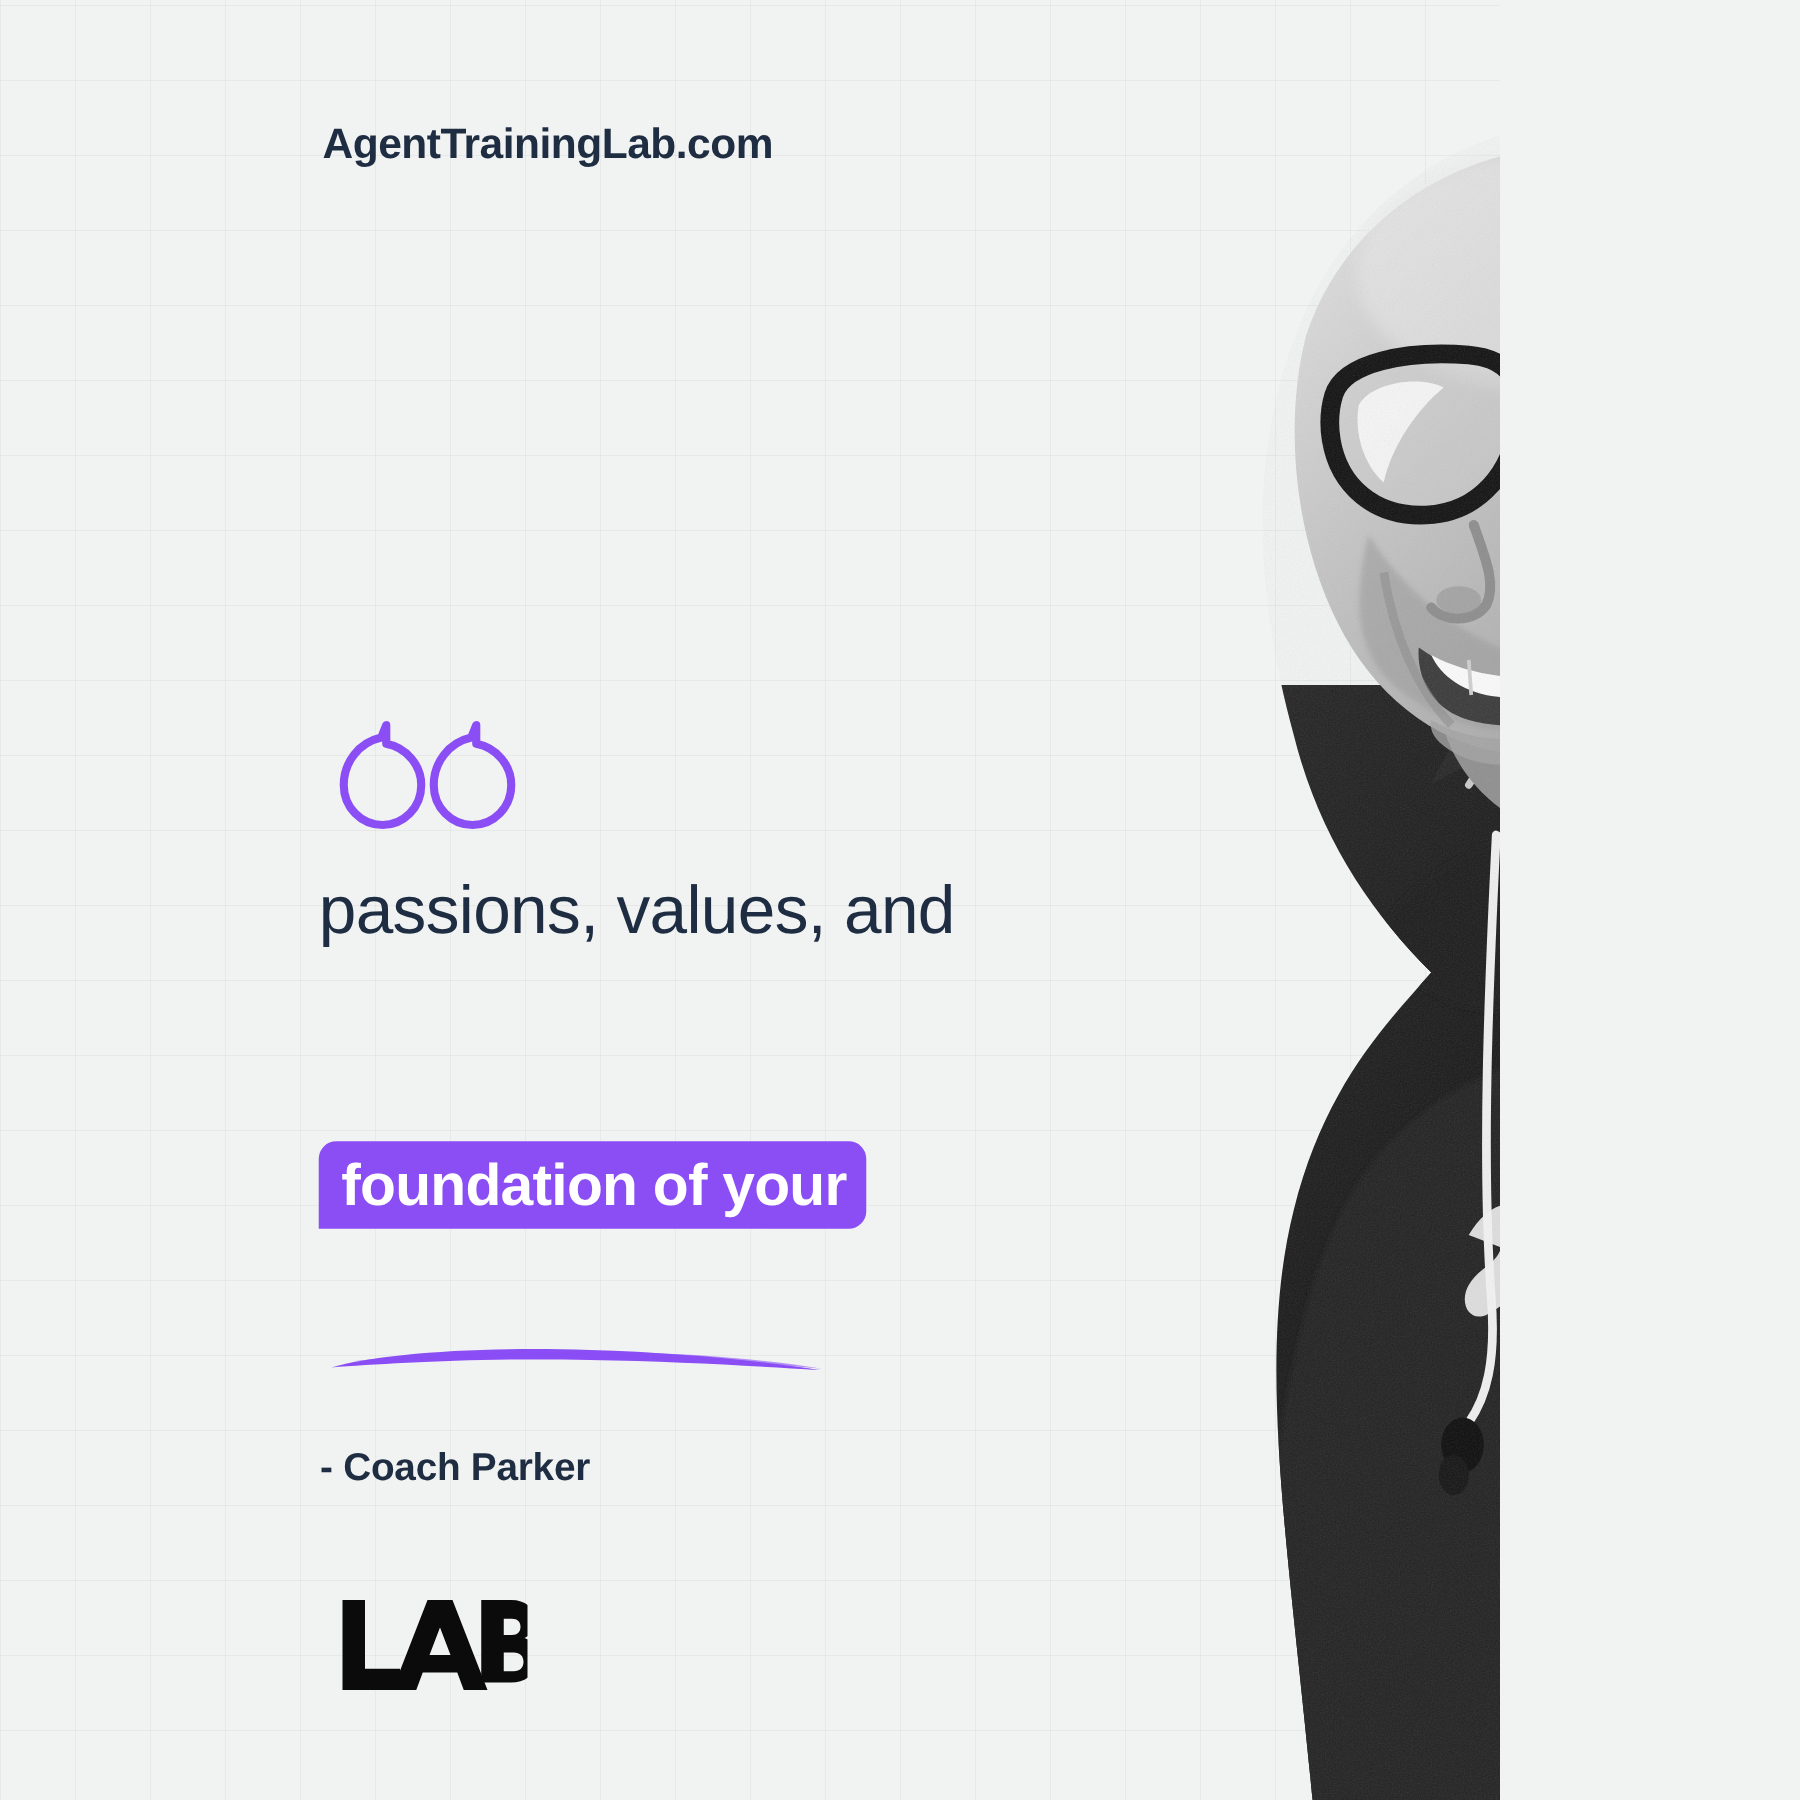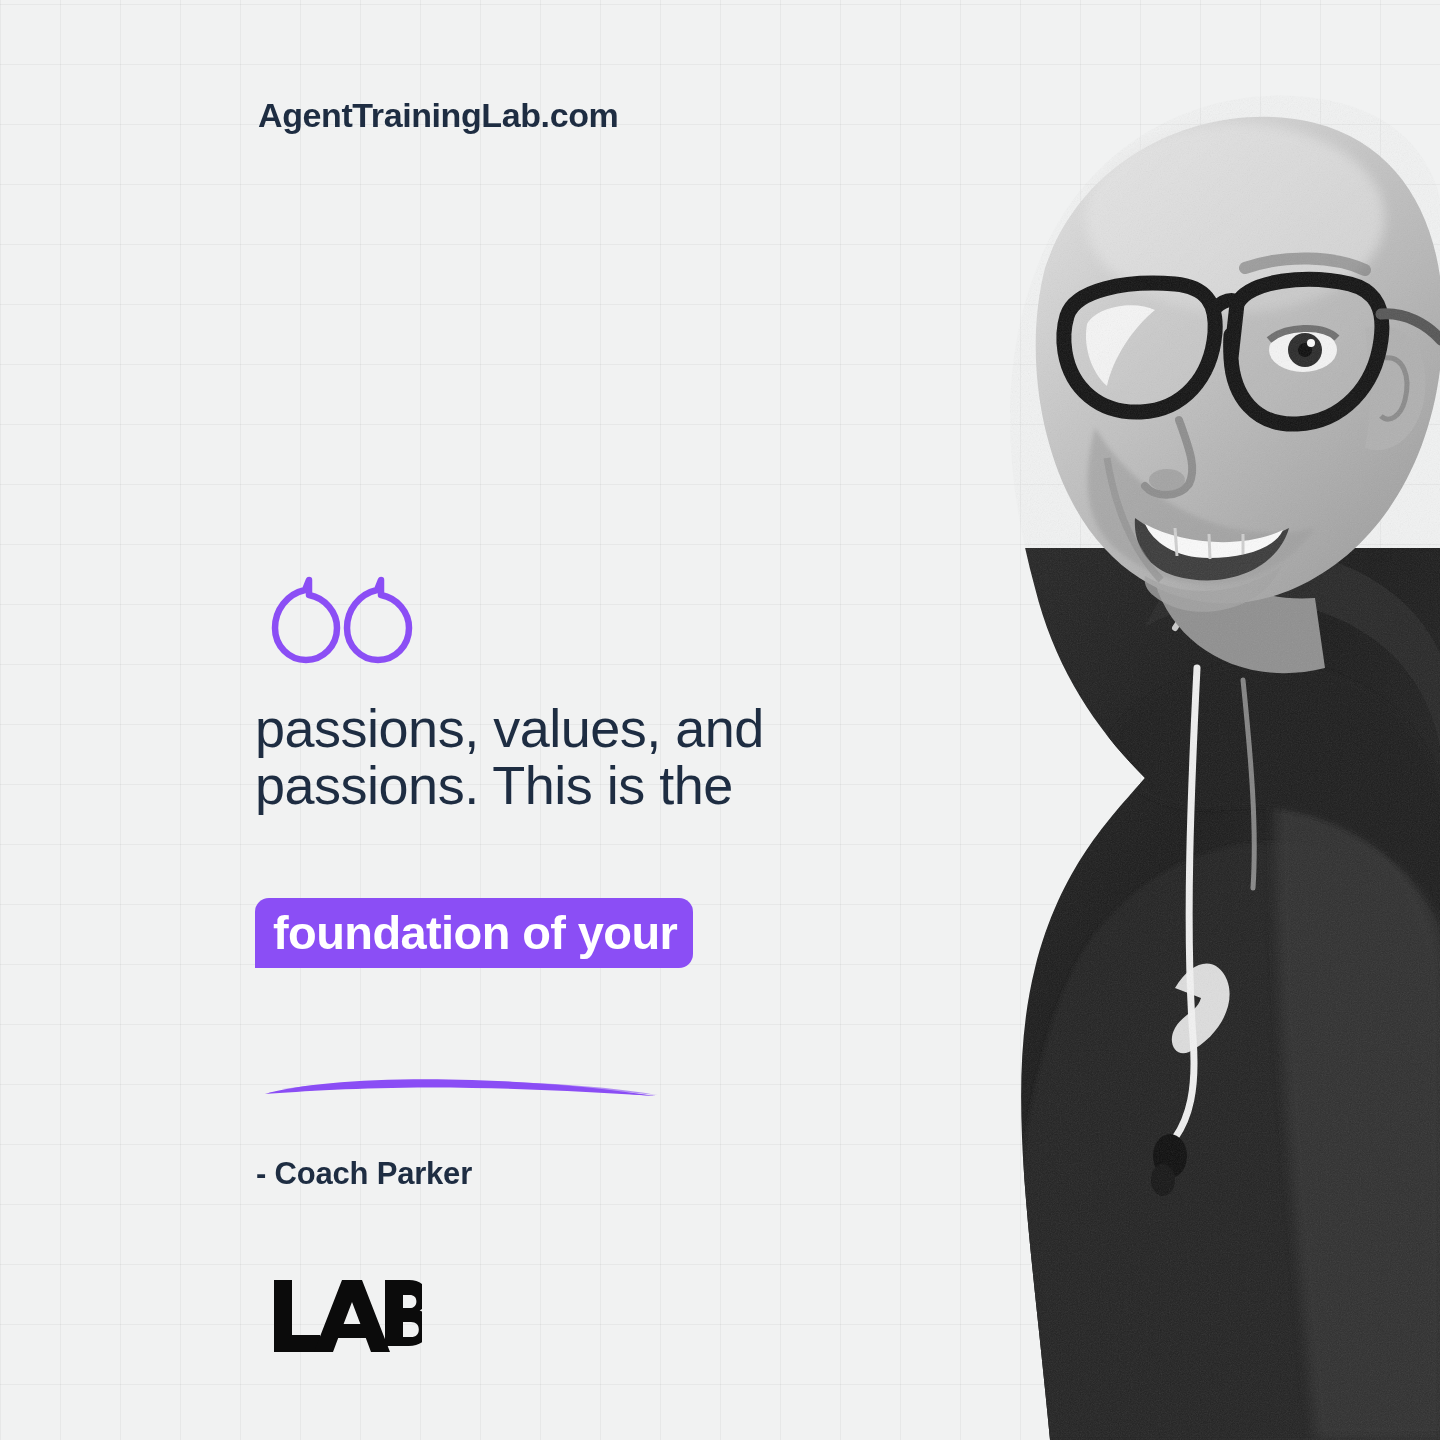--- a/index.html
+++ b/index.html
@@ -13,21 +13,21 @@
   body {
     font-family:"Liberation Sans", sans-serif;
     background:#f1f2f2;
     position:relative;
   }
 
   
   #card {
     position:absolute;
     inset:0;
-    width:1440px; height:1440px;
+    width:1200px; height:1440px;
     background-color:#f1f2f2;
     background-image:
       linear-gradient(to right, rgba(0,0,0,0.045) 1px, transparent 1px),
       linear-gradient(to bottom, rgba(0,0,0,0.045) 1px, transparent 1px);
     background-size:60px 60px;
     background-position:0px 4px;
     overflow:hidden;
   }
 
   
@@ -76,20 +76,21 @@
     line-height:52px;
     font-weight:bold;
     letter-spacing:-0.6px;
     white-space:nowrap;
     width:max-content;
     padding:9px 16px 9px 18px;
     border-radius:14px;
   }
   #highlight-block .hl-1 {
     border-bottom-left-radius:0;
+    margin-top:15px;
   }
   #highlight-block .hl-2 {
     margin-top:-4px;
     border-top-left-radius:0;
   }
 
   
   #underline-stroke {
     position:absolute;
     left:262px; top:1062px;
@@ -133,21 +134,20 @@
     <svg viewBox="0 0 150 100" width="150" height="100" aria-hidden="true">
       <g fill="none" stroke="#8b4ef5" stroke-width="6.5" stroke-linecap="round" stroke-linejoin="round">
         <path d="M40 22 C22 26 10 42 10 60 C10 78 24 92 41 92 C58 92 72 78 72 60 C72 44 60 30 44 27 L44 12 Z"></path>
         <path d="M112 22 C94 26 82 42 82 60 C82 78 96 92 113 92 C130 92 144 78 144 60 C144 44 132 30 116 27 L116 12 Z"></path>
       </g>
     </svg>
   </div>
 
   <div id="quote-lines">
     <div class="qline">passions, values, and</div>
-    <div class="qline">passions. This is the</div>
   </div>
 
   <div id="highlight-block">
     <span class="hl hl-1">foundation of your</span>
   </div>
 
   <div id="underline-stroke">
     <svg viewBox="0 0 400 48" width="400" height="48" aria-hidden="true">
       <path d="M3 32 C40 21 120 15 210 18 C280 20 340 26 394 34
                C340 31 280 27 210 26 C120 24 46 29 3 32 Z" fill="#8b4ef5"></path>

